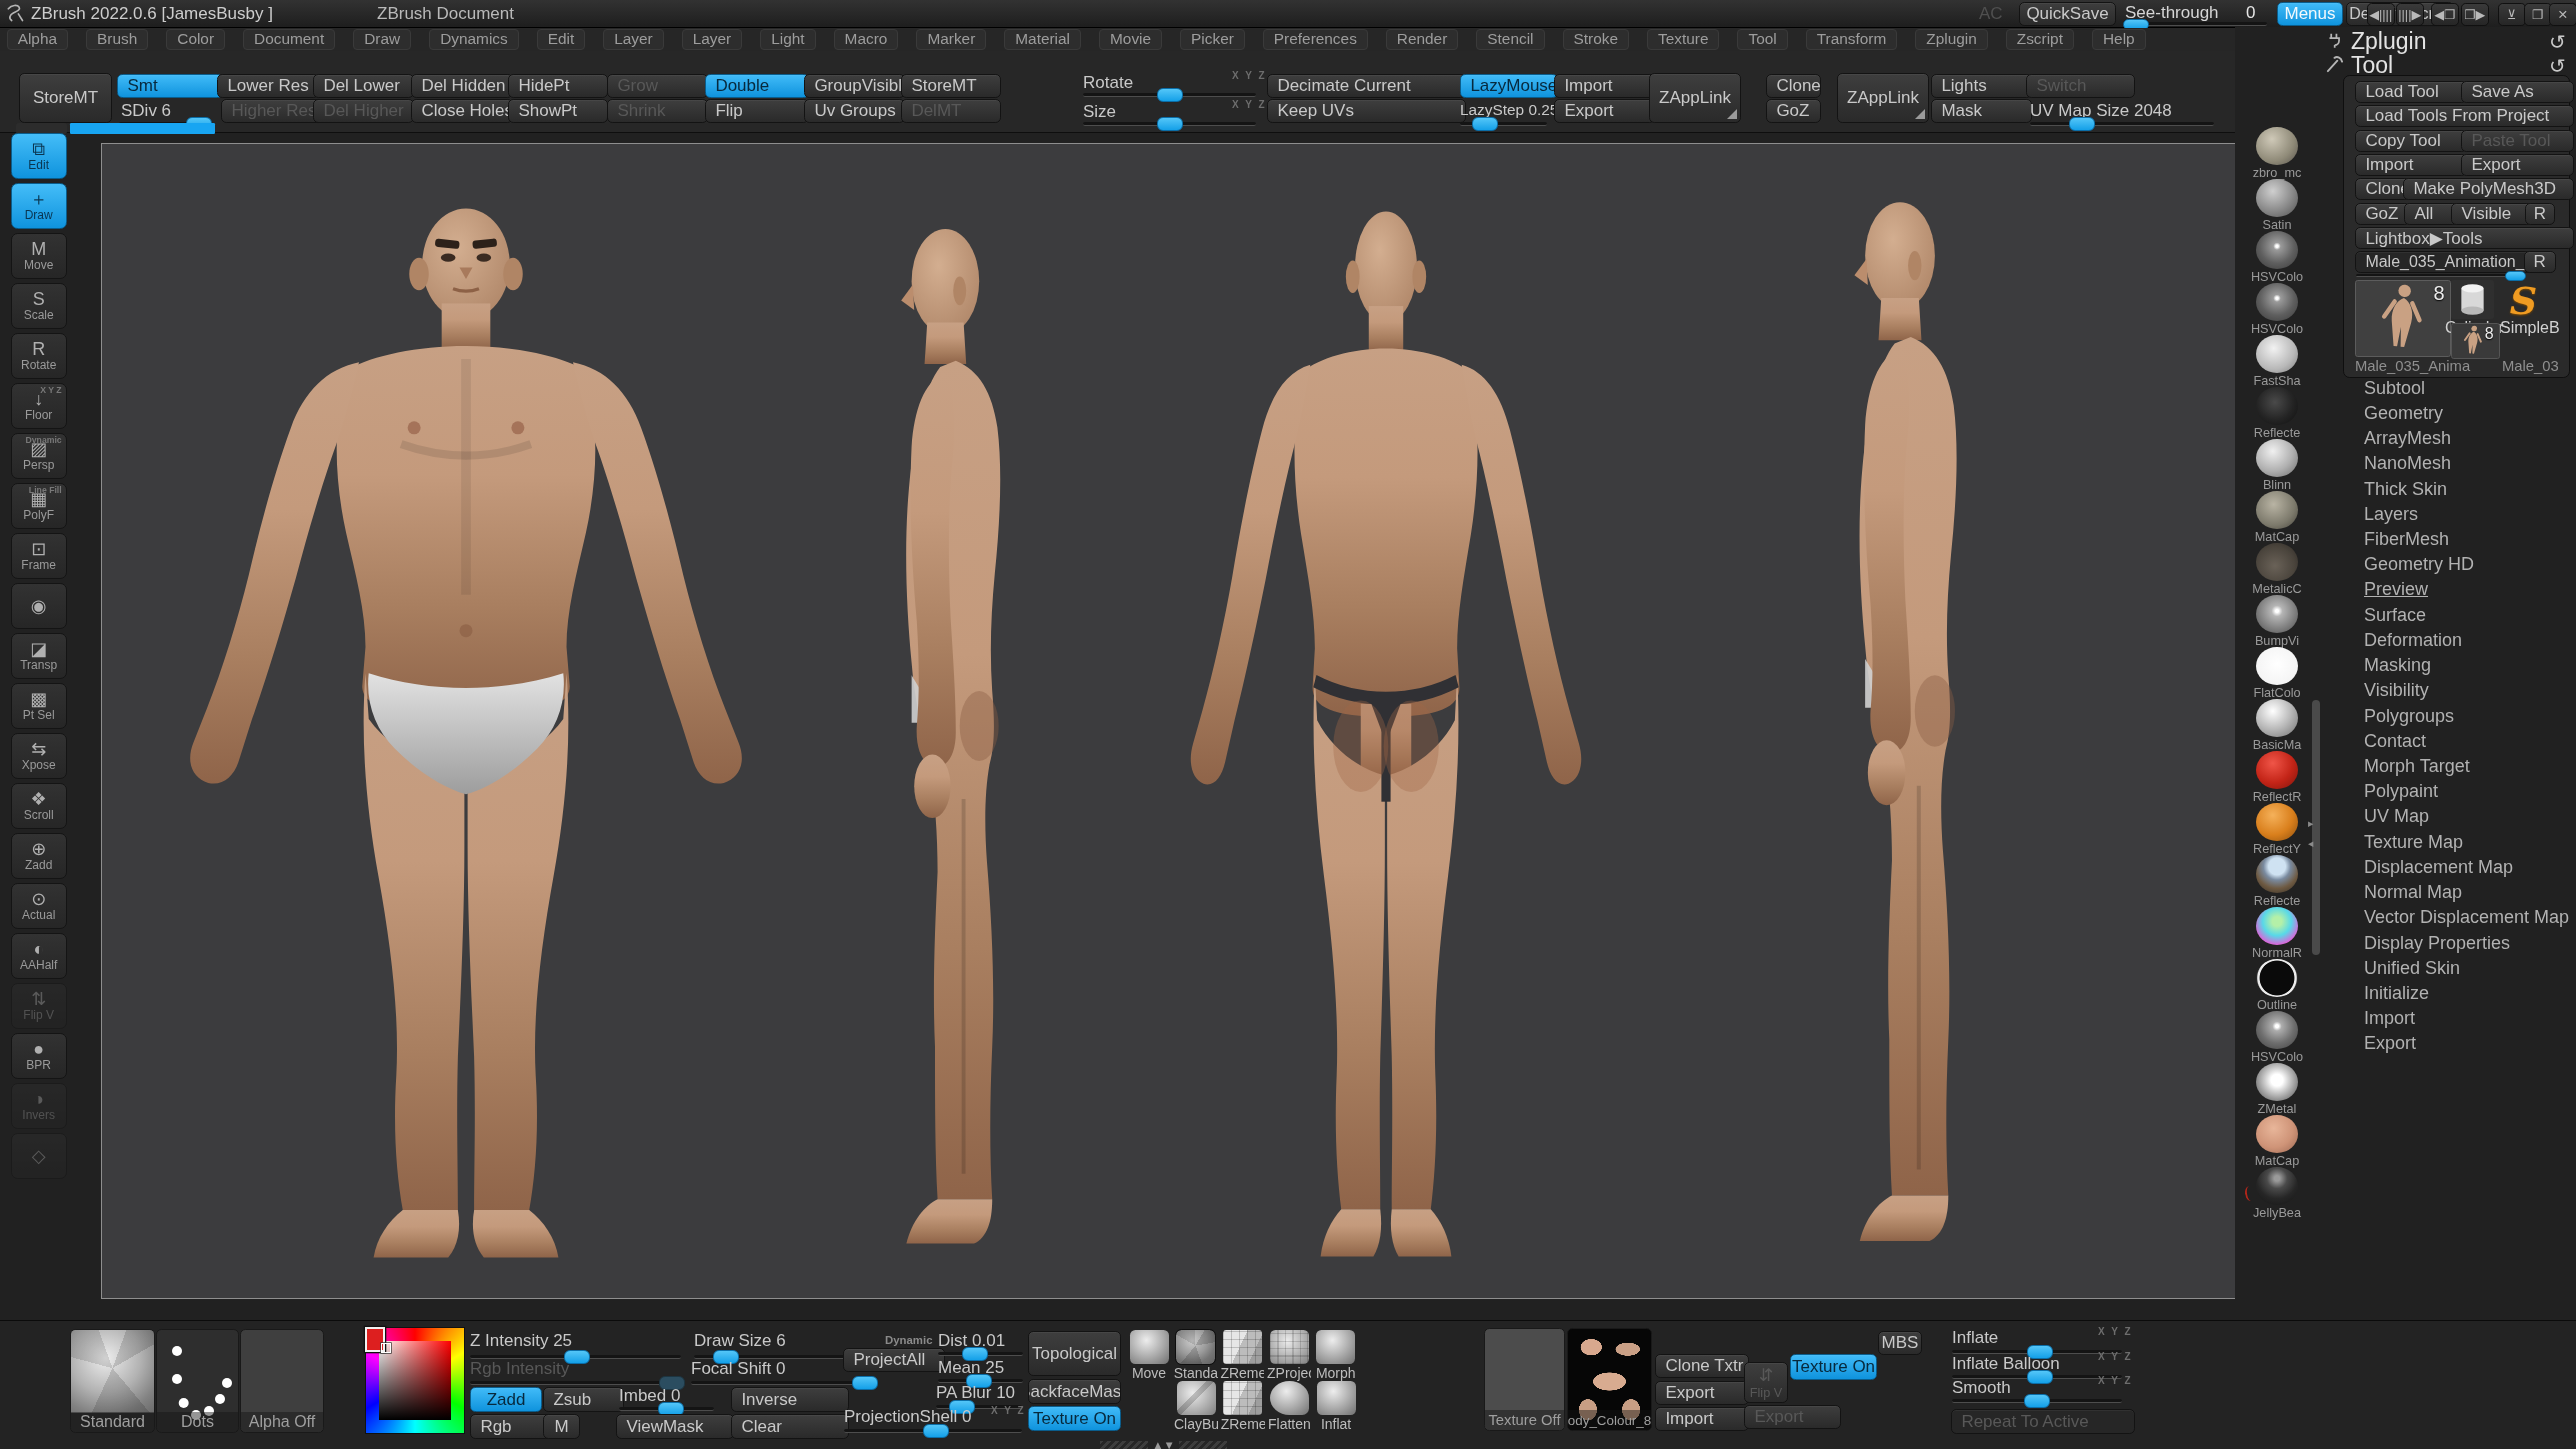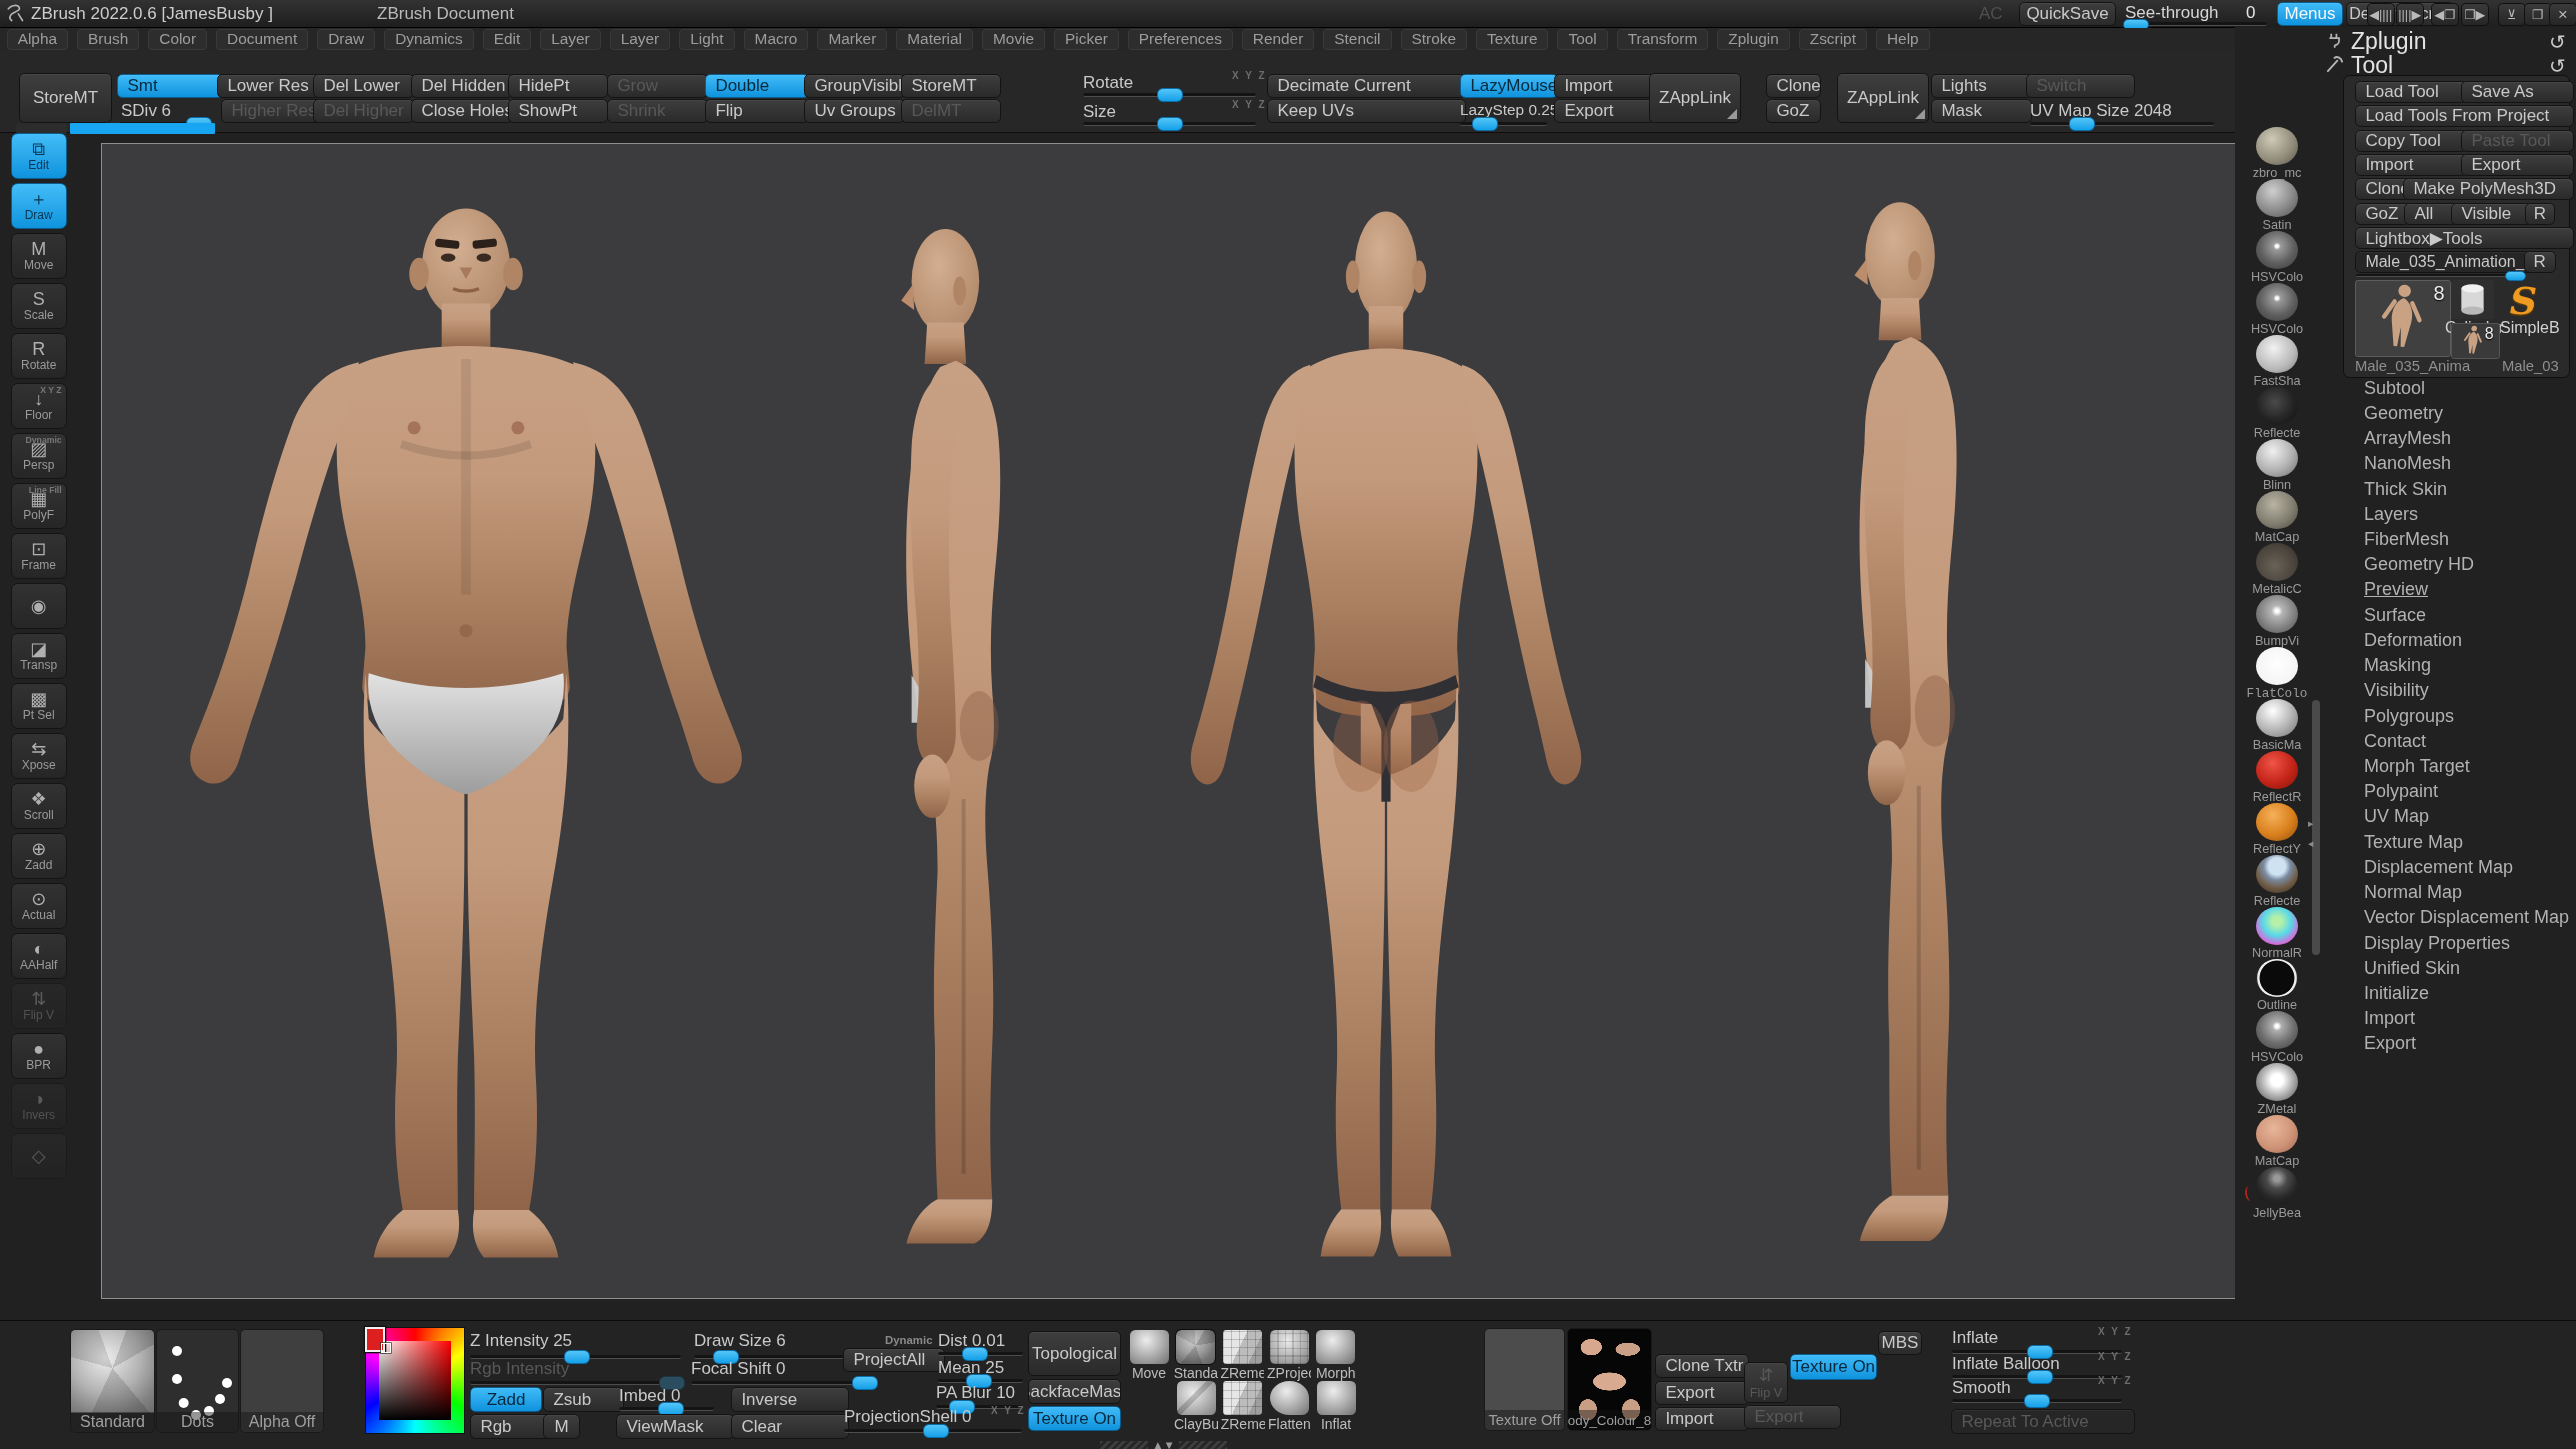--- a/index.html
+++ b/index.html
@@ -211,21 +211,21 @@
 
         <span class="winbtn tb-ic" style="left: 2498px; width: 25.5px;">⊻</span>
 
         <span class="winbtn tb-ic" style="left: 2524px; width: 25.5px;">❐</span>
 
         <span class="winbtn tb-ic" style="left: 2549px; width: 25.5px;">✕</span>
       </div>
   </div>
 
   <div class="menubar">
-    <div style="display:flex;gap:9px">
+    <div style="display:flex;gap:18px">
 
     <span class="menu-item">Alpha</span>
         <span class="menu-item">Brush</span>
         <span class="menu-item">Color</span>
         <span class="menu-item">Document</span>
         <span class="menu-item">Draw</span>
         <span class="menu-item">Dynamics</span>
         <span class="menu-item">Edit</span>
         <span class="menu-item">Layer</span>
         <span class="menu-item">Layer</span>
@@ -502,21 +502,21 @@
       <div class="mat-item mat-pos" style="left: 2246px; top: 543px;">
         <span class="mat-sphere" style="background: radial-gradient(circle at 45% 60%, rgb(106, 98, 88), rgb(74, 68, 60) 60%, rgb(44, 40, 36));"></span>
         <div class="mat-lbl">MetalicC</div>
       </div>
 
       <div class="mat-item mat-pos" style="left: 2246px; top: 595px;">
         <span class="mat-sphere" style="background: radial-gradient(circle at 50% 42%, rgb(255, 255, 255) 5%, rgb(181, 181, 181) 18%, rgb(126, 126, 126) 60%, rgb(74, 74, 74));"></span>
         <div class="mat-lbl">BumpVi</div>
       </div>
 
-      <div class="mat-item mat-pos" style="left: 2246px; top: 647px; font-family: Liberation Mono, monospace;">
+      <div class="mat-item mat-pos" style="left: 2246px; top: 647px;">
         <span class="mat-sphere" style="background: radial-gradient(circle at 50% 45%, rgb(255, 255, 255), rgb(240, 240, 240));"></span>
         <div class="mat-lbl">FlatColo</div>
       </div>
 
       <div class="mat-item mat-pos" style="left: 2246px; top: 699px;">
         <span class="mat-sphere" style="background: radial-gradient(circle at 40% 32%, rgb(255, 255, 255), rgb(185, 185, 185) 50%, rgb(110, 110, 110));"></span>
         <div class="mat-lbl">BasicMa</div>
       </div>
 
       <div class="mat-item mat-pos" style="left: 2246px; top: 751px;">

